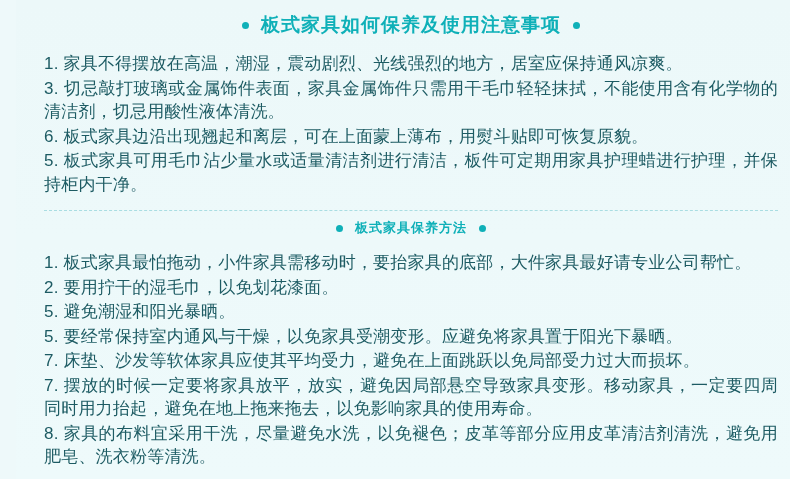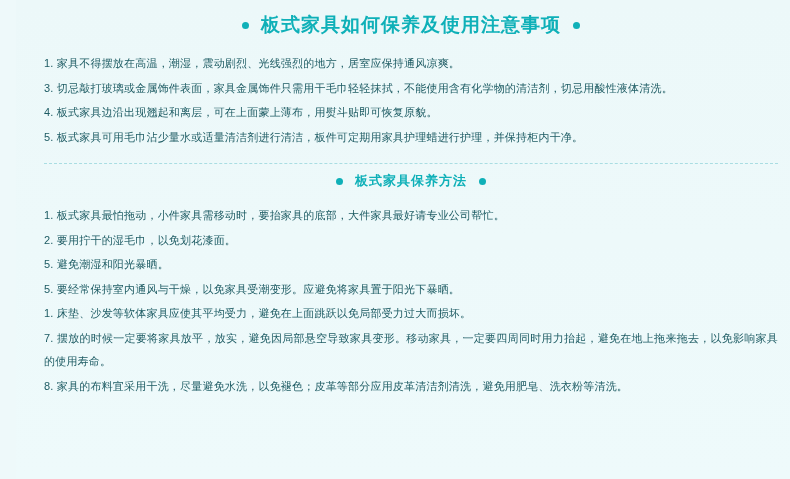--- a/index.html
+++ b/index.html
@@ -53,21 +53,21 @@
     background: #0fb0b8;
     display: inline-block;
     flex: 0 0 auto;
   }
   .body-list {
     margin: 0;
     padding: 0;
     list-style: none;
   }
   .body-list li {
-    font-size: 11px;
+    font-size: 17px;
     line-height: 23.5px;
     color: #1d5b63;
     margin: 0 0 1px 0;
     text-align: justify;
     letter-spacing: 0.2px;
   }
   .divider {
     width: 100%;
     height: 0;
     border-top: 1px dashed #a9dde2;
@@ -84,37 +84,37 @@
 
   <div class="section section-1">
     <div class="title-row">
       <span class="dot"></span>
       <span class="title-text">板式家具如何保养及使用注意事项</span>
       <span class="dot"></span>
     </div>
     <ul class="body-list">
       <li>1. 家具不得摆放在高温，潮湿，震动剧烈、光线强烈的地方，居室应保持通风凉爽。</li>
       <li>3. 切忌敲打玻璃或金属饰件表面，家具金属饰件只需用干毛巾轻轻抹拭，不能使用含有化学物的清洁剂，切忌用酸性液体清洗。</li>
-      <li>4. 板式家具边沿出现翘起和离层，可在上面蒙上薄布，用熨斗贴即可恢复原貌。</li>
+      <li>6. 板式家具边沿出现翘起和离层，可在上面蒙上薄布，用熨斗贴即可恢复原貌。</li>
       <li>5. 板式家具可用毛巾沾少量水或适量清洁剂进行清洁，板件可定期用家具护理蜡进行护理，并保持柜内干净。</li>
     </ul>
     <div class="divider"></div>
   </div>
 
   <div class="section section-2">
     <div class="title-row sec2-title">
       <span class="dot"></span>
       <span class="title-text">板式家具保养方法</span>
       <span class="dot"></span>
     </div>
     <ul class="body-list">
       <li>1. 板式家具最怕拖动，小件家具需移动时，要抬家具的底部，大件家具最好请专业公司帮忙。</li>
       <li>2. 要用拧干的湿毛巾，以免划花漆面。</li>
       <li>5. 避免潮湿和阳光暴晒。</li>
       <li>5. 要经常保持室内通风与干燥，以免家具受潮变形。应避免将家具置于阳光下暴晒。</li>
-      <li>1. 床垫、沙发等软体家具应使其平均受力，避免在上面跳跃以免局部受力过大而损坏。</li>
+      <li>7. 床垫、沙发等软体家具应使其平均受力，避免在上面跳跃以免局部受力过大而损坏。</li>
       <li>7. 摆放的时候一定要将家具放平，放实，避免因局部悬空导致家具变形。移动家具，一定要四周同时用力抬起，避免在地上拖来拖去，以免影响家具的使用寿命。</li>
       <li>8. 家具的布料宜采用干洗，尽量避免水洗，以免褪色；皮革等部分应用皮革清洁剂清洗，避免用肥皂、洗衣粉等清洗。</li>
 
     </ul>
   </div>
 
 </div>
 
 </body></html>

